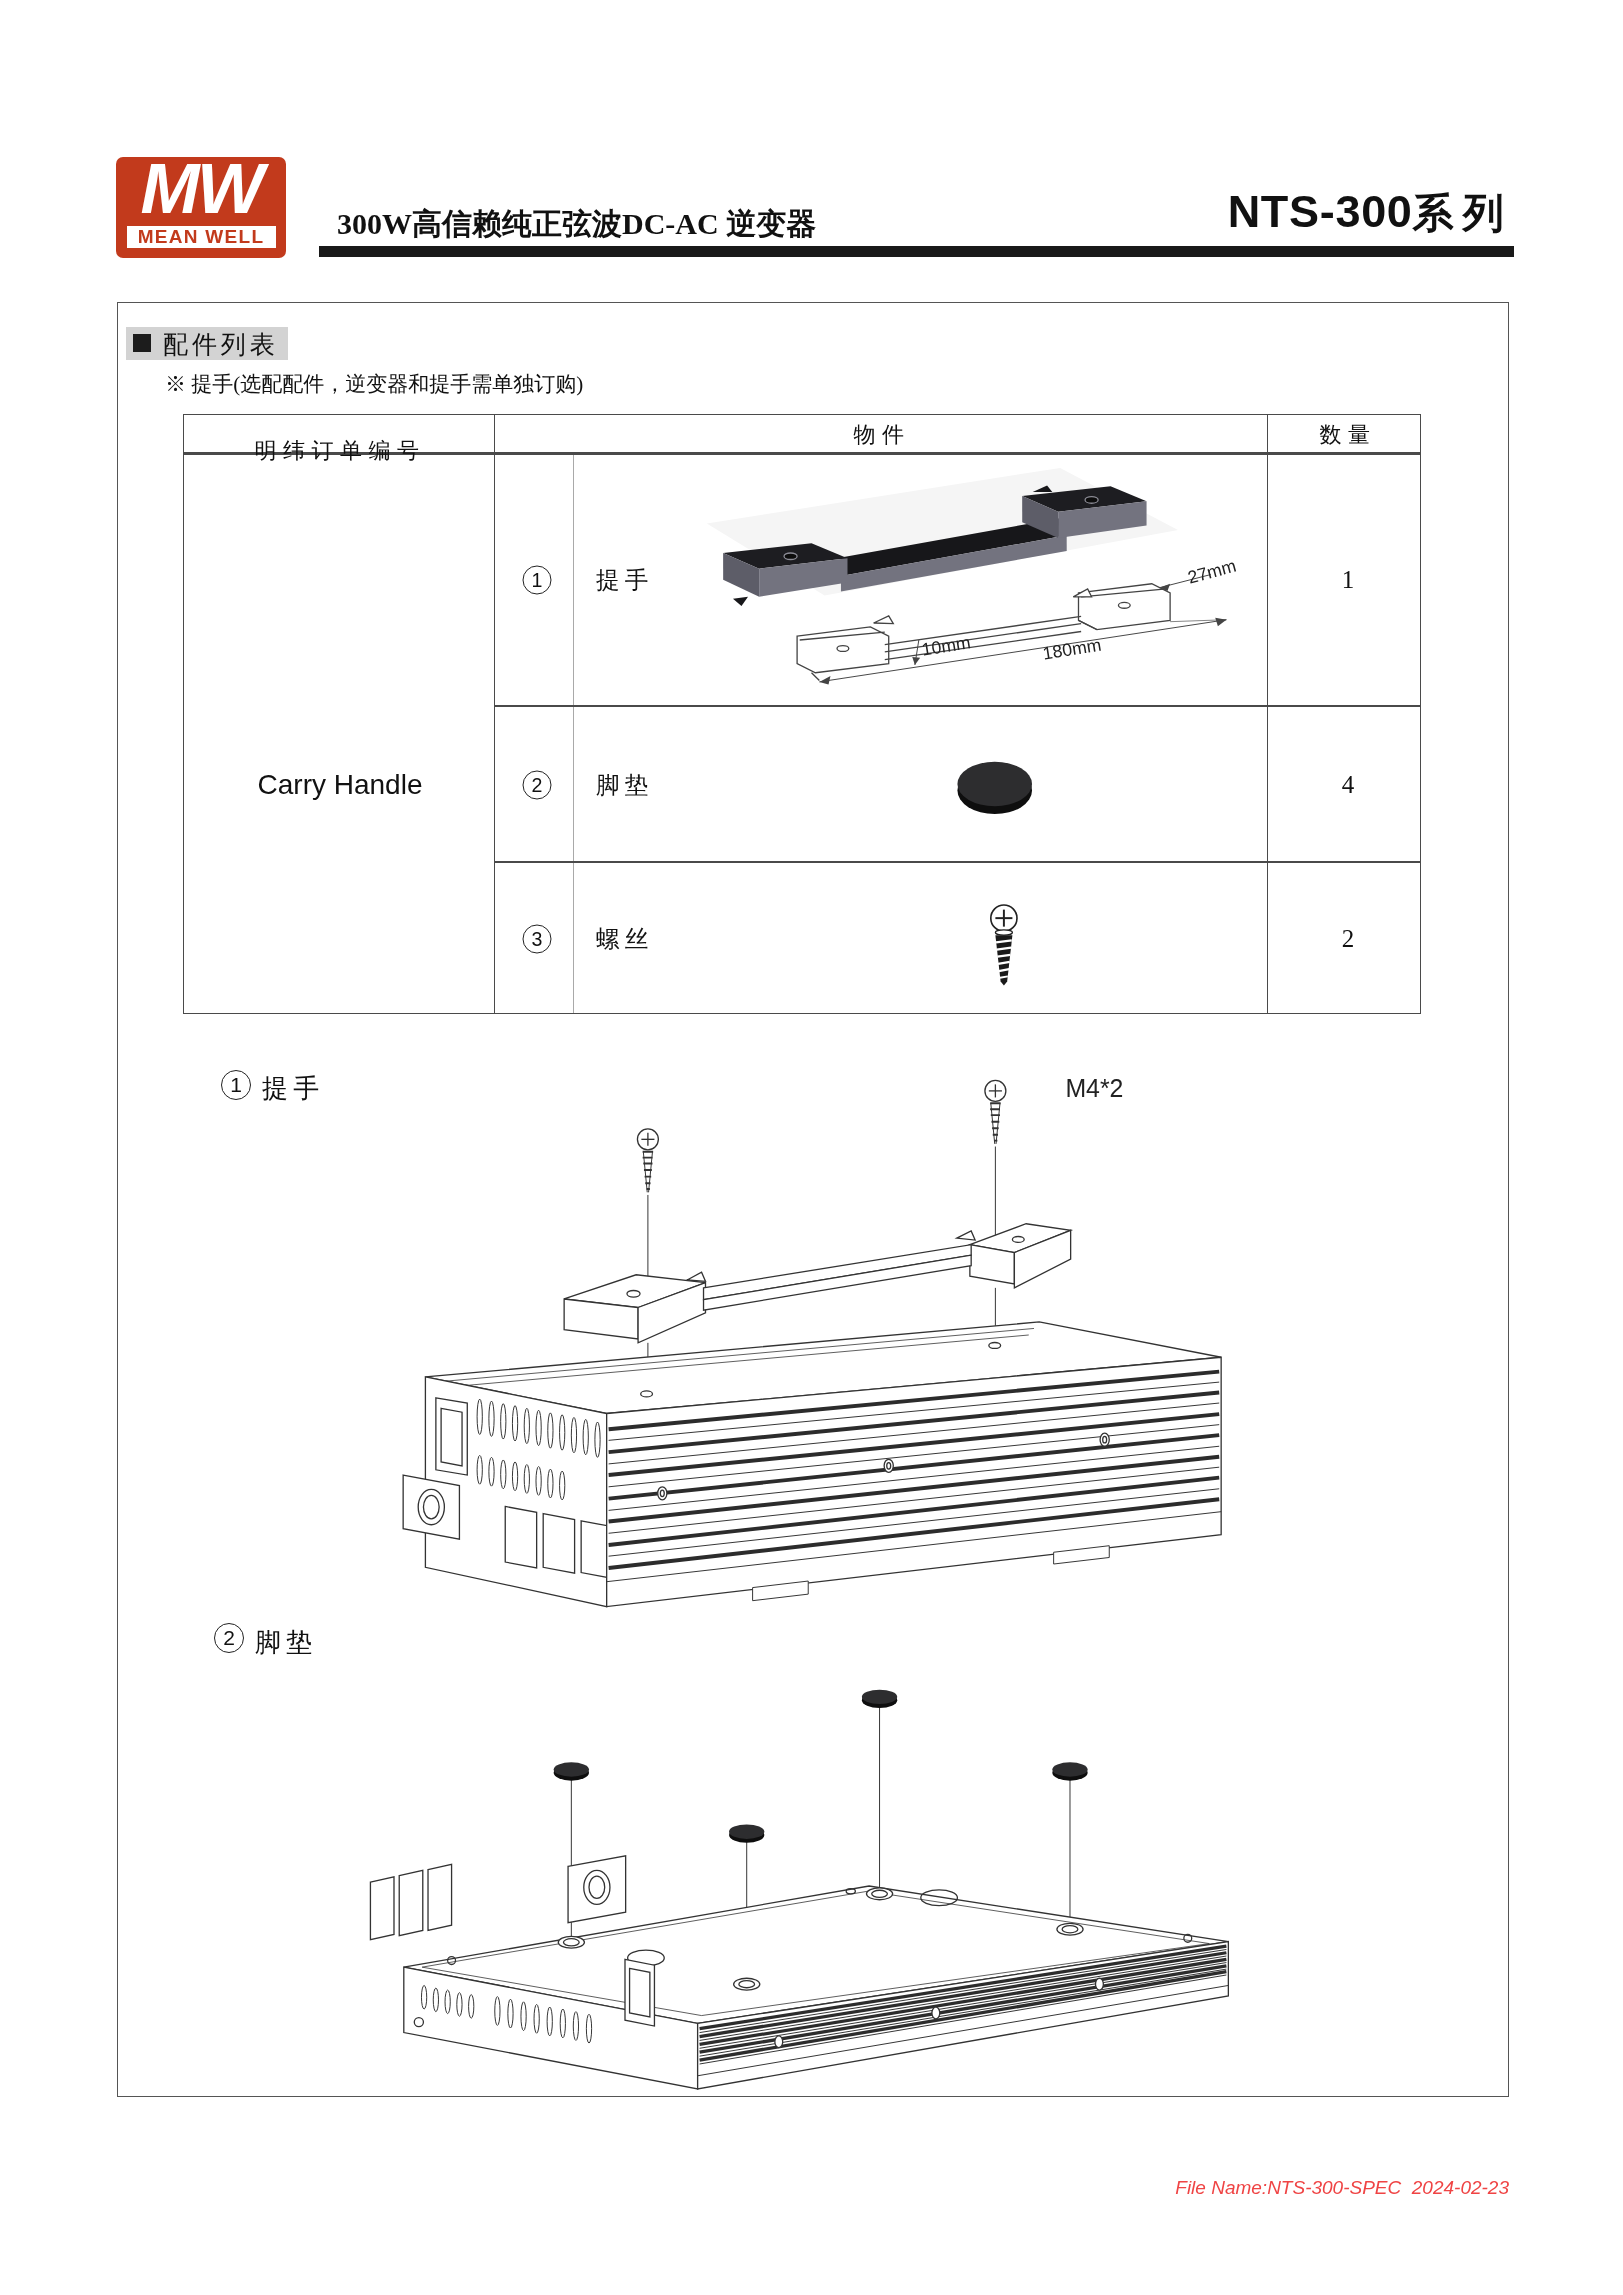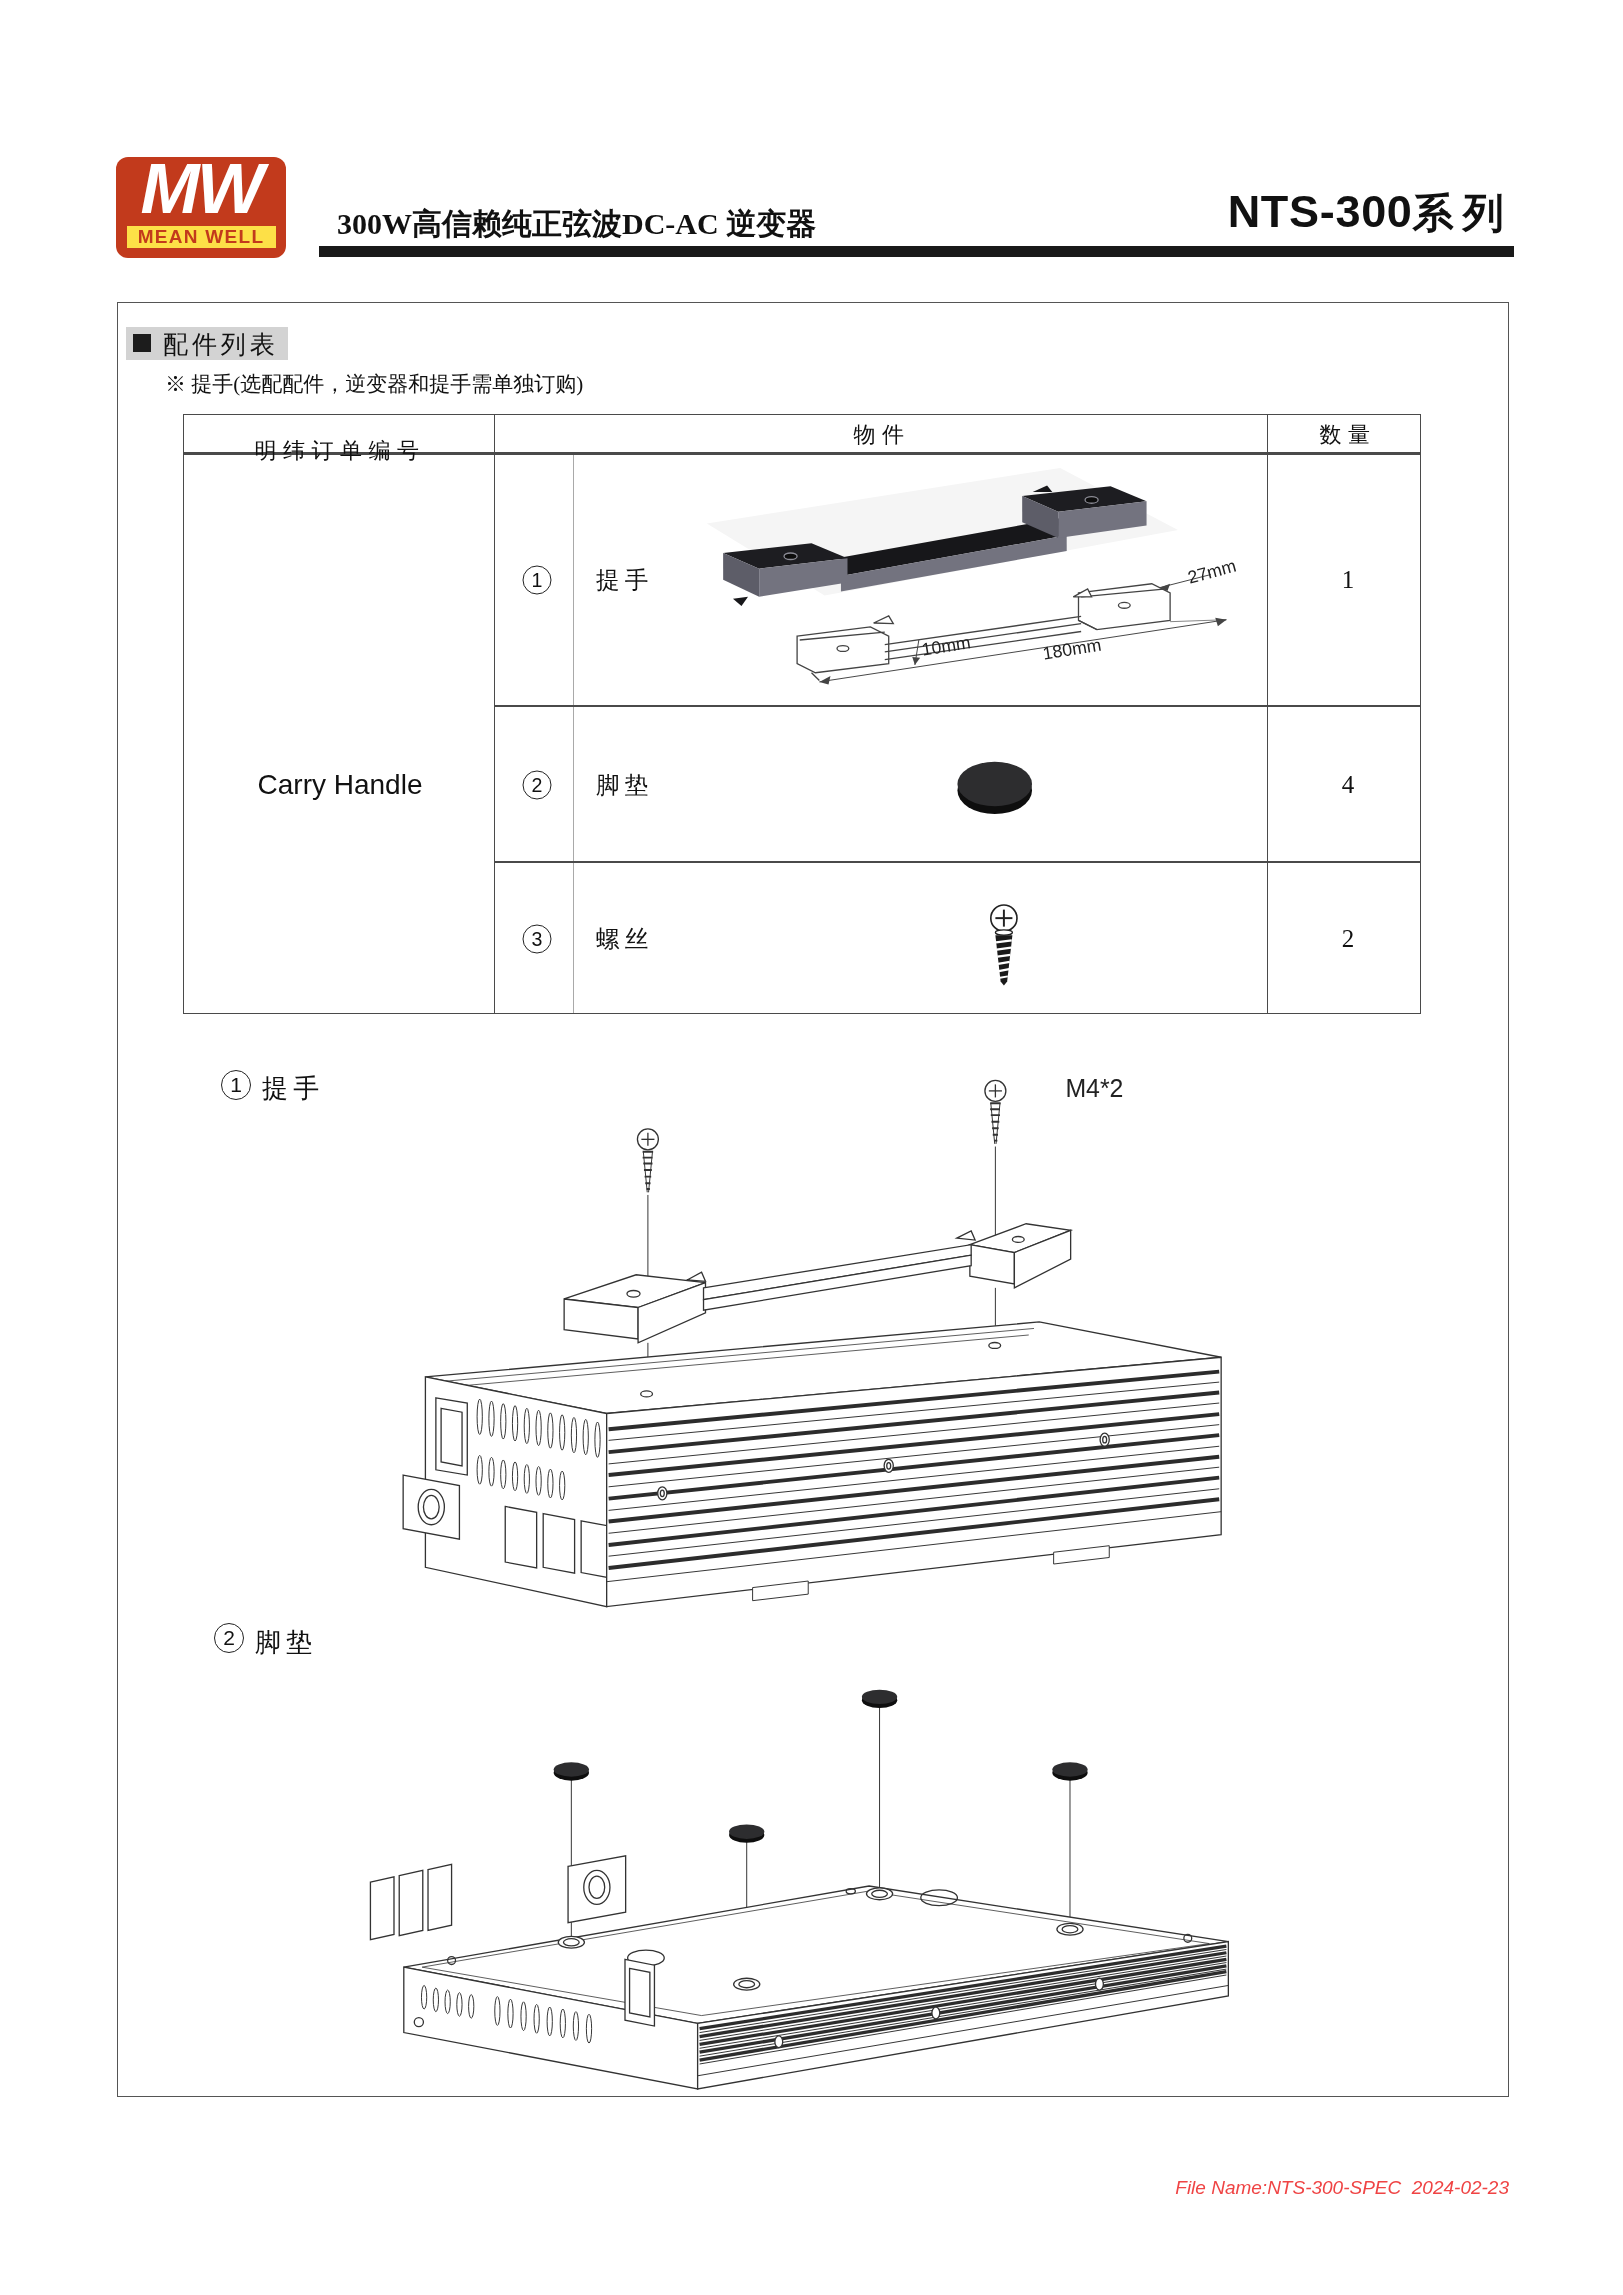--- a/index.html
+++ b/index.html
@@ -5,25 +5,25 @@
   html,body{margin:0;padding:0;}
   body{
     width:1623px;height:2295px;position:relative;background:#ffffff;
     font-family:"Liberation Sans",sans-serif;color:#111;overflow:hidden;
   }
   .abs{position:absolute;}
   .center{transform:translate(-50%,-50%);}
   .vcenter{transform:translateY(-50%);}
 
   
-  .logo{left:116px;top:157px;width:170px;height:101px;background:#c23a1c;border-radius:12px;}
+  .logo{left:116px;top:157px;width:170px;height:101px;background:#c23a1c;border-radius:7px;}
   .logo-mw{position:absolute;left:0;right:0;top:-9.2px;text-align:center;
     font-family:"Liberation Sans",sans-serif;font-weight:bold;font-style:italic;
     font-size:71px;color:#ffffff;letter-spacing:-2.6px;}
-  .logo-strip{position:absolute;left:10.5px;top:69px;width:149px;height:22px;background:#fde047;
+  .logo-strip{position:absolute;left:10.5px;top:69px;width:149px;height:22px;background:#ffffff;
     display:flex;align-items:flex-end;justify-content:center;}
   .logo-brand{font-weight:bold;font-size:19px;color:#c23a1c;letter-spacing:1.3px;white-space:nowrap;}
   .title-cn{left:319px;top:204px;font-size:30px;font-weight:bold;white-space:nowrap;
     font-family:"Liberation Serif",serif;margin-left:18px;}
   .title-series{right:110px;top:186px;white-space:nowrap;font-weight:bold;}
   .series-model{font-size:45px;font-family:"Liberation Sans",sans-serif;letter-spacing:0.7px;}
   .series-suffix{font-size:41px;font-family:"Liberation Serif",serif;letter-spacing:9.2px;}
   .title-bar{left:319px;top:246px;width:1195px;height:11px;background:#191919;}
 
   

